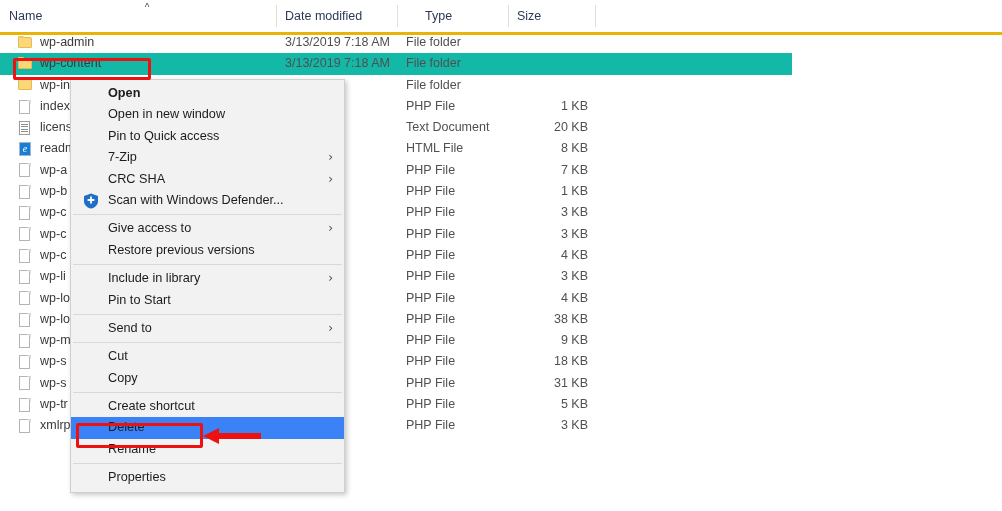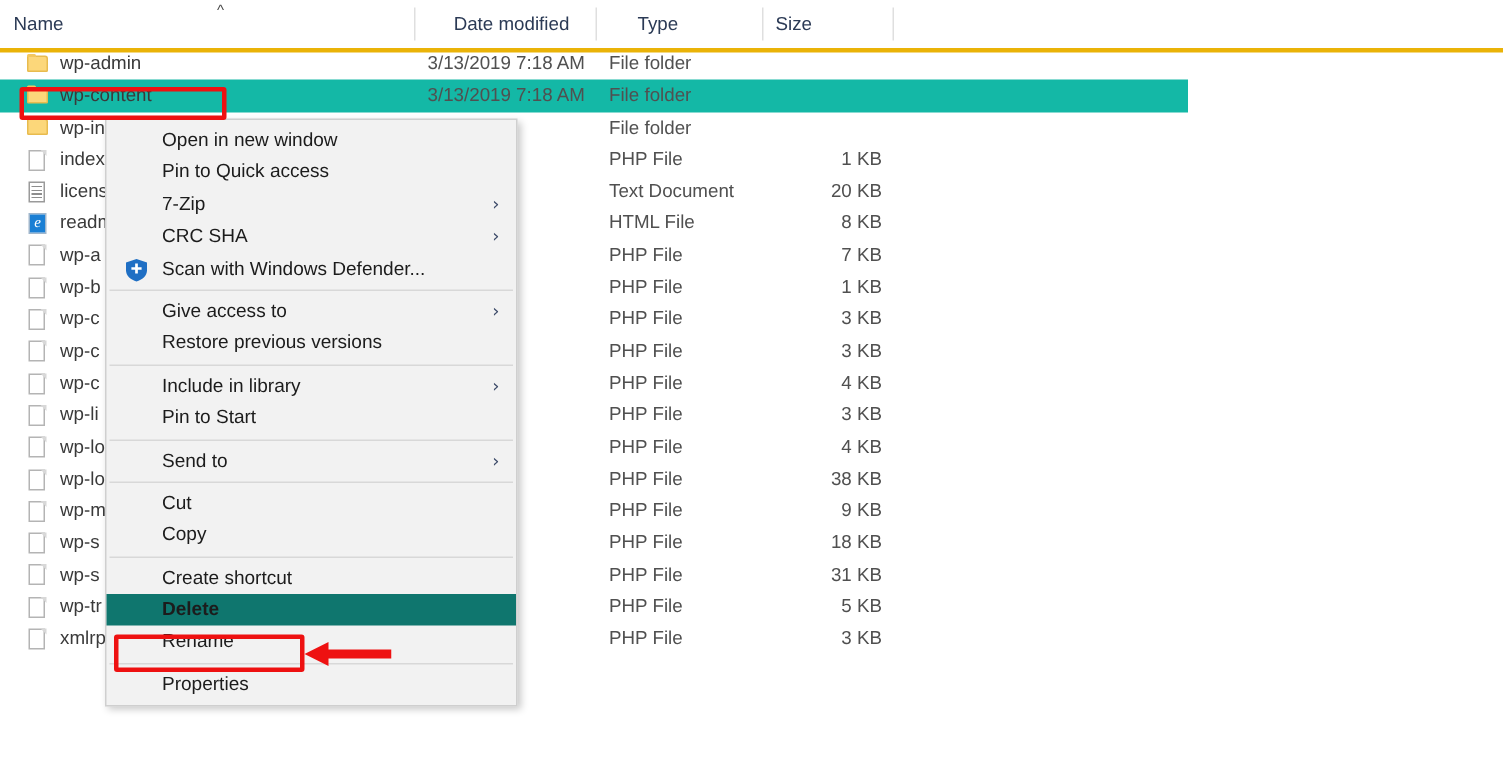--- a/index.html
+++ b/index.html
@@ -221,21 +221,21 @@
     height: 21.4px;
     line-height: 21.4px;
     padding-left: 37px;
     padding-right: 26px;
     font-size: 12.7px;
     color: #1c1c1c;
     white-space: nowrap;
     cursor: default;
   }
   .mi.bold { font-weight: bold; }
-  .mi.hl { background: #0f766e; font-weight: bold; }
+  .mi.hl { background: #3b82f6; }
   .mi .arrow {
     position: absolute;
     right: 11px; top: 0;
     height: 21.4px;
     line-height: 21.4px;
     font-size: 12px;
     color: #3f4d6b;
     font-family: "DejaVu Sans", sans-serif;
   }
   .sep {
@@ -274,21 +274,21 @@
 </head>
 <body>
 
 <div id="explorer">
 
   <div id="header-row">
     <div class="hdr-cell" style="left:0px;width:276px;">Name</div>
     <div id="sort-caret">^</div>
 
     <div class="hdr-div" style="left:276px;"></div>
-    <div class="hdr-cell" style="left:276px;width:121px;text-align:center;">Date modified</div>
+    <div class="hdr-cell" style="left:276px;width:121px;">Date modified</div>
 
     <div class="hdr-div" style="left:397px;"></div>
     <div class="hdr-cell" style="left:416px;width:111px;">Type</div>
 
     <div class="hdr-div" style="left:508px;"></div>
     <div class="hdr-cell" style="left:508px;width:87px;">Size</div>
 
     <div class="hdr-div" style="left:595px;"></div>
   </div>
 
@@ -461,20 +461,21 @@
           <span class="name-text">xmlrp</span>
         </div>
         <div class="cell-date">51 AM</div>
         <div class="cell-type">PHP File</div>
         <div class="cell-size">3 KB</div>
       </div>
     </div>
 </div>
 
 <div id="ctx-menu">
+    <div class="mi bold"><span>Open</span></div>
     <div class="mi"><span>Open in new window</span></div>
     <div class="mi"><span>Pin to Quick access</span></div>
     <div class="mi"><span>7-Zip</span><span class="arrow">›</span></div>
     <div class="mi"><span>CRC SHA</span><span class="arrow">›</span></div>
     <div class="mi"><span class="shield">
         <svg width="16" height="16" viewBox="0 0 16 16">
           <path d="M8 0.6 L15 3 V8.2 C15 12 11.7 14.7 8 15.6 C4.3 14.7 1 12 1 8.2 V3 Z" fill="#1f6fc4"></path>
           <path d="M7.1 3.6h1.8v2.5h2.5v1.8H8.9v2.5H7.1V7.9H4.6V6.1h2.5z" fill="#ffffff"></path>
         </svg>
       </span><span>Scan with Windows Defender...</span></div>

